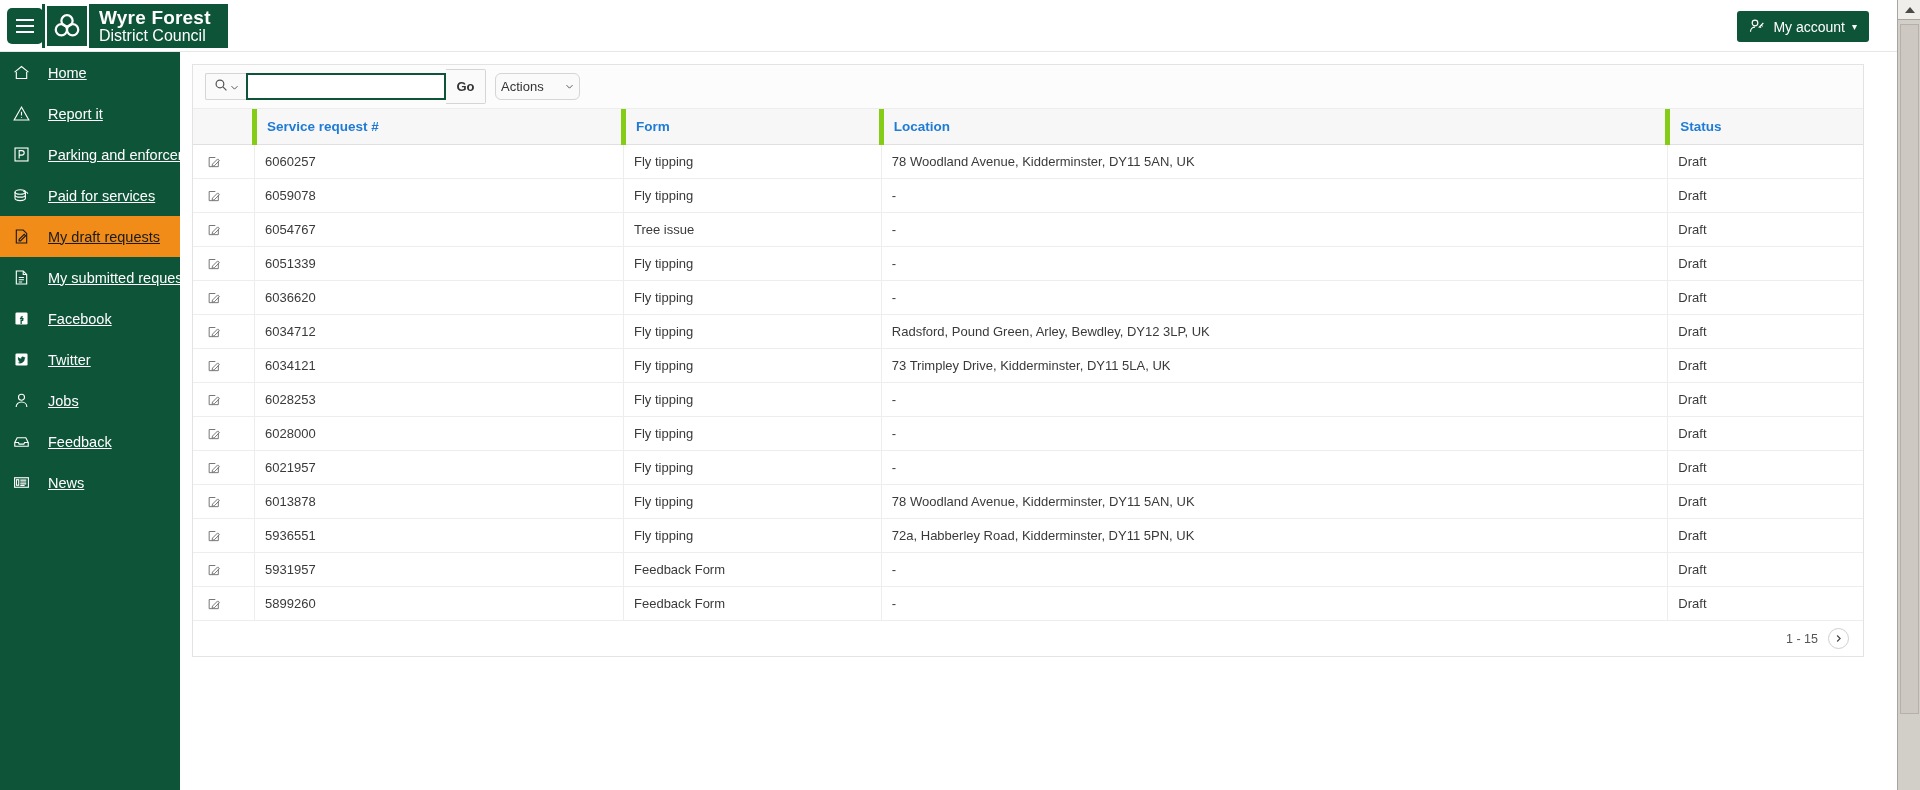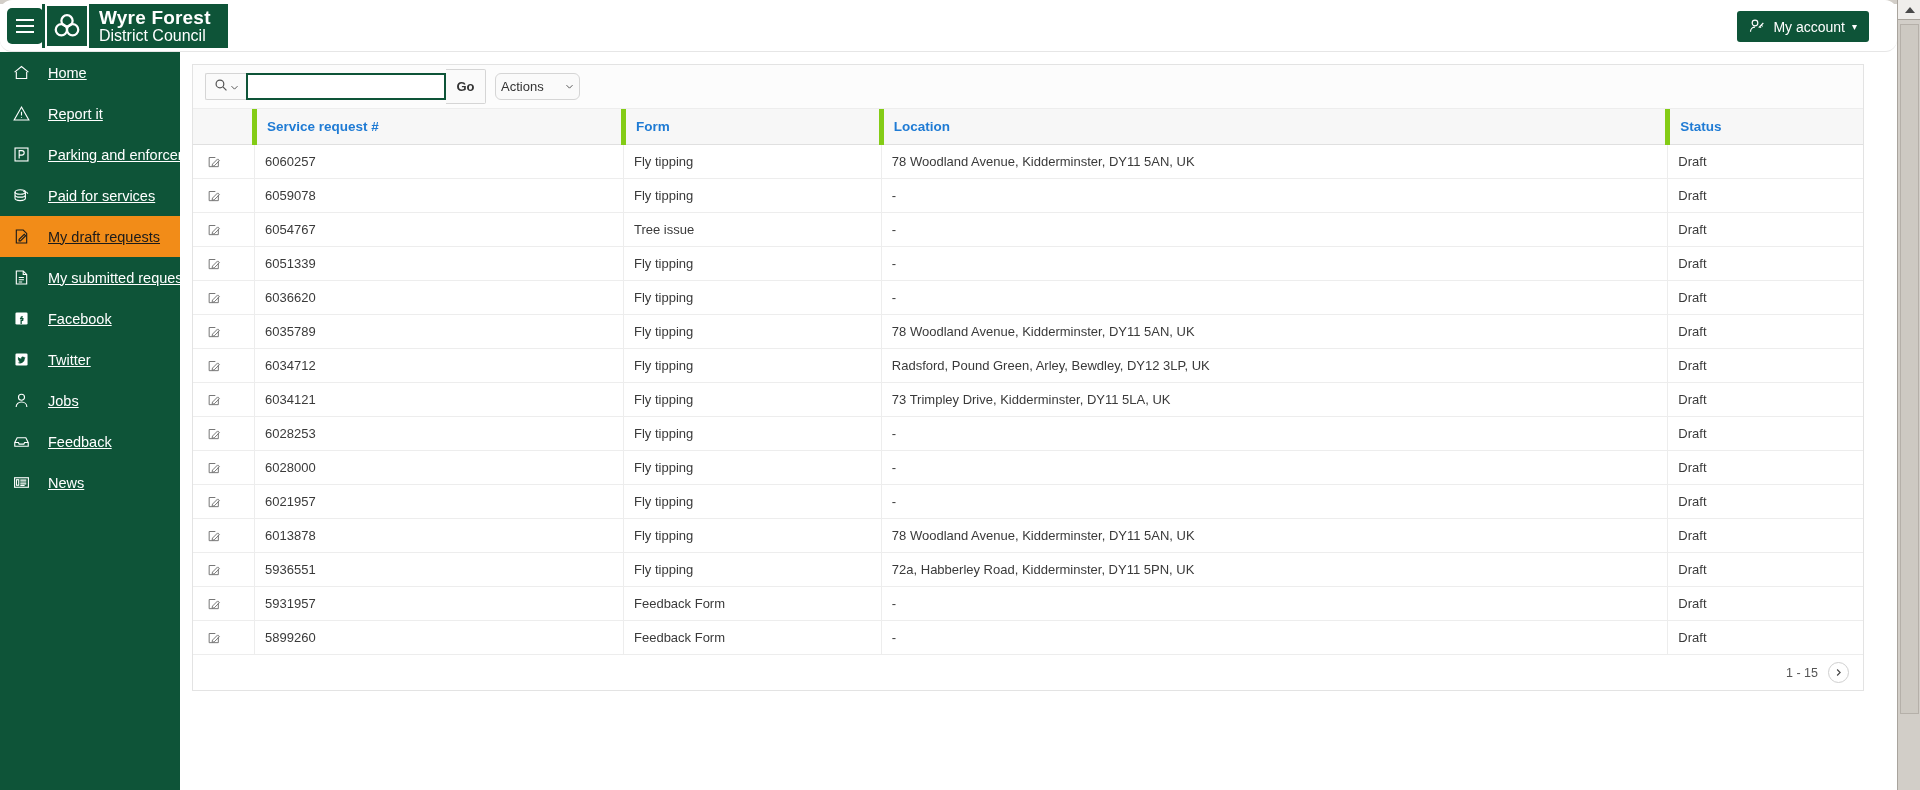--- a/index.html
+++ b/index.html
@@ -12,21 +12,20 @@
   }
   body { position: relative; }
 
   
   #topbar {
     position: absolute; top: 0; left: 0;
     width: 1897px; height: 52px;
     background: #ffffff;
     border-bottom: 1px solid #e6e6e6;
     z-index: 5;
-    border-radius: 12px;
   }
   #hamburger {
     position: absolute; left: 7px; top: 8px;
     width: 36px; height: 36px;
     background: #0e5438;
     border-radius: 5px;
     display: flex; flex-direction: column;
     align-items: center; justify-content: center;
     gap: 4px; cursor: pointer;
   }
@@ -476,32 +475,20 @@
             <td class="c-loc">-</td>
             <td class="c-stat">Draft</td>
           </tr>
           <tr>
             <td class="c-edit">
               <span class="edit-ico"><svg viewBox="0 0 18 18" fill="none" stroke="#777" stroke-width="1.2">
                   <path d="M2.6 4.2h7.4M2.6 4.2v11h11V8"></path>
                   <path d="M6.6 12.1l6.2-6.2 2.1 2.1-6.2 6.2-2.6.5z"></path>
                 </svg></span>
             </td>
-            <td class="c-req">6035789</td>
-            <td class="c-form">Fly tipping</td>
-            <td class="c-loc">78 Woodland Avenue, Kidderminster, DY11 5AN, UK</td>
-            <td class="c-stat">Draft</td>
-          </tr>
-          <tr>
-            <td class="c-edit">
-              <span class="edit-ico"><svg viewBox="0 0 18 18" fill="none" stroke="#777" stroke-width="1.2">
-                  <path d="M2.6 4.2h7.4M2.6 4.2v11h11V8"></path>
-                  <path d="M6.6 12.1l6.2-6.2 2.1 2.1-6.2 6.2-2.6.5z"></path>
-                </svg></span>
-            </td>
             <td class="c-req">6034712</td>
             <td class="c-form">Fly tipping</td>
             <td class="c-loc">Radsford, Pound Green, Arley, Bewdley, DY12 3LP, UK</td>
             <td class="c-stat">Draft</td>
           </tr>
           <tr>
             <td class="c-edit">
               <span class="edit-ico"><svg viewBox="0 0 18 18" fill="none" stroke="#777" stroke-width="1.2">
                   <path d="M2.6 4.2h7.4M2.6 4.2v11h11V8"></path>
                   <path d="M6.6 12.1l6.2-6.2 2.1 2.1-6.2 6.2-2.6.5z"></path>

